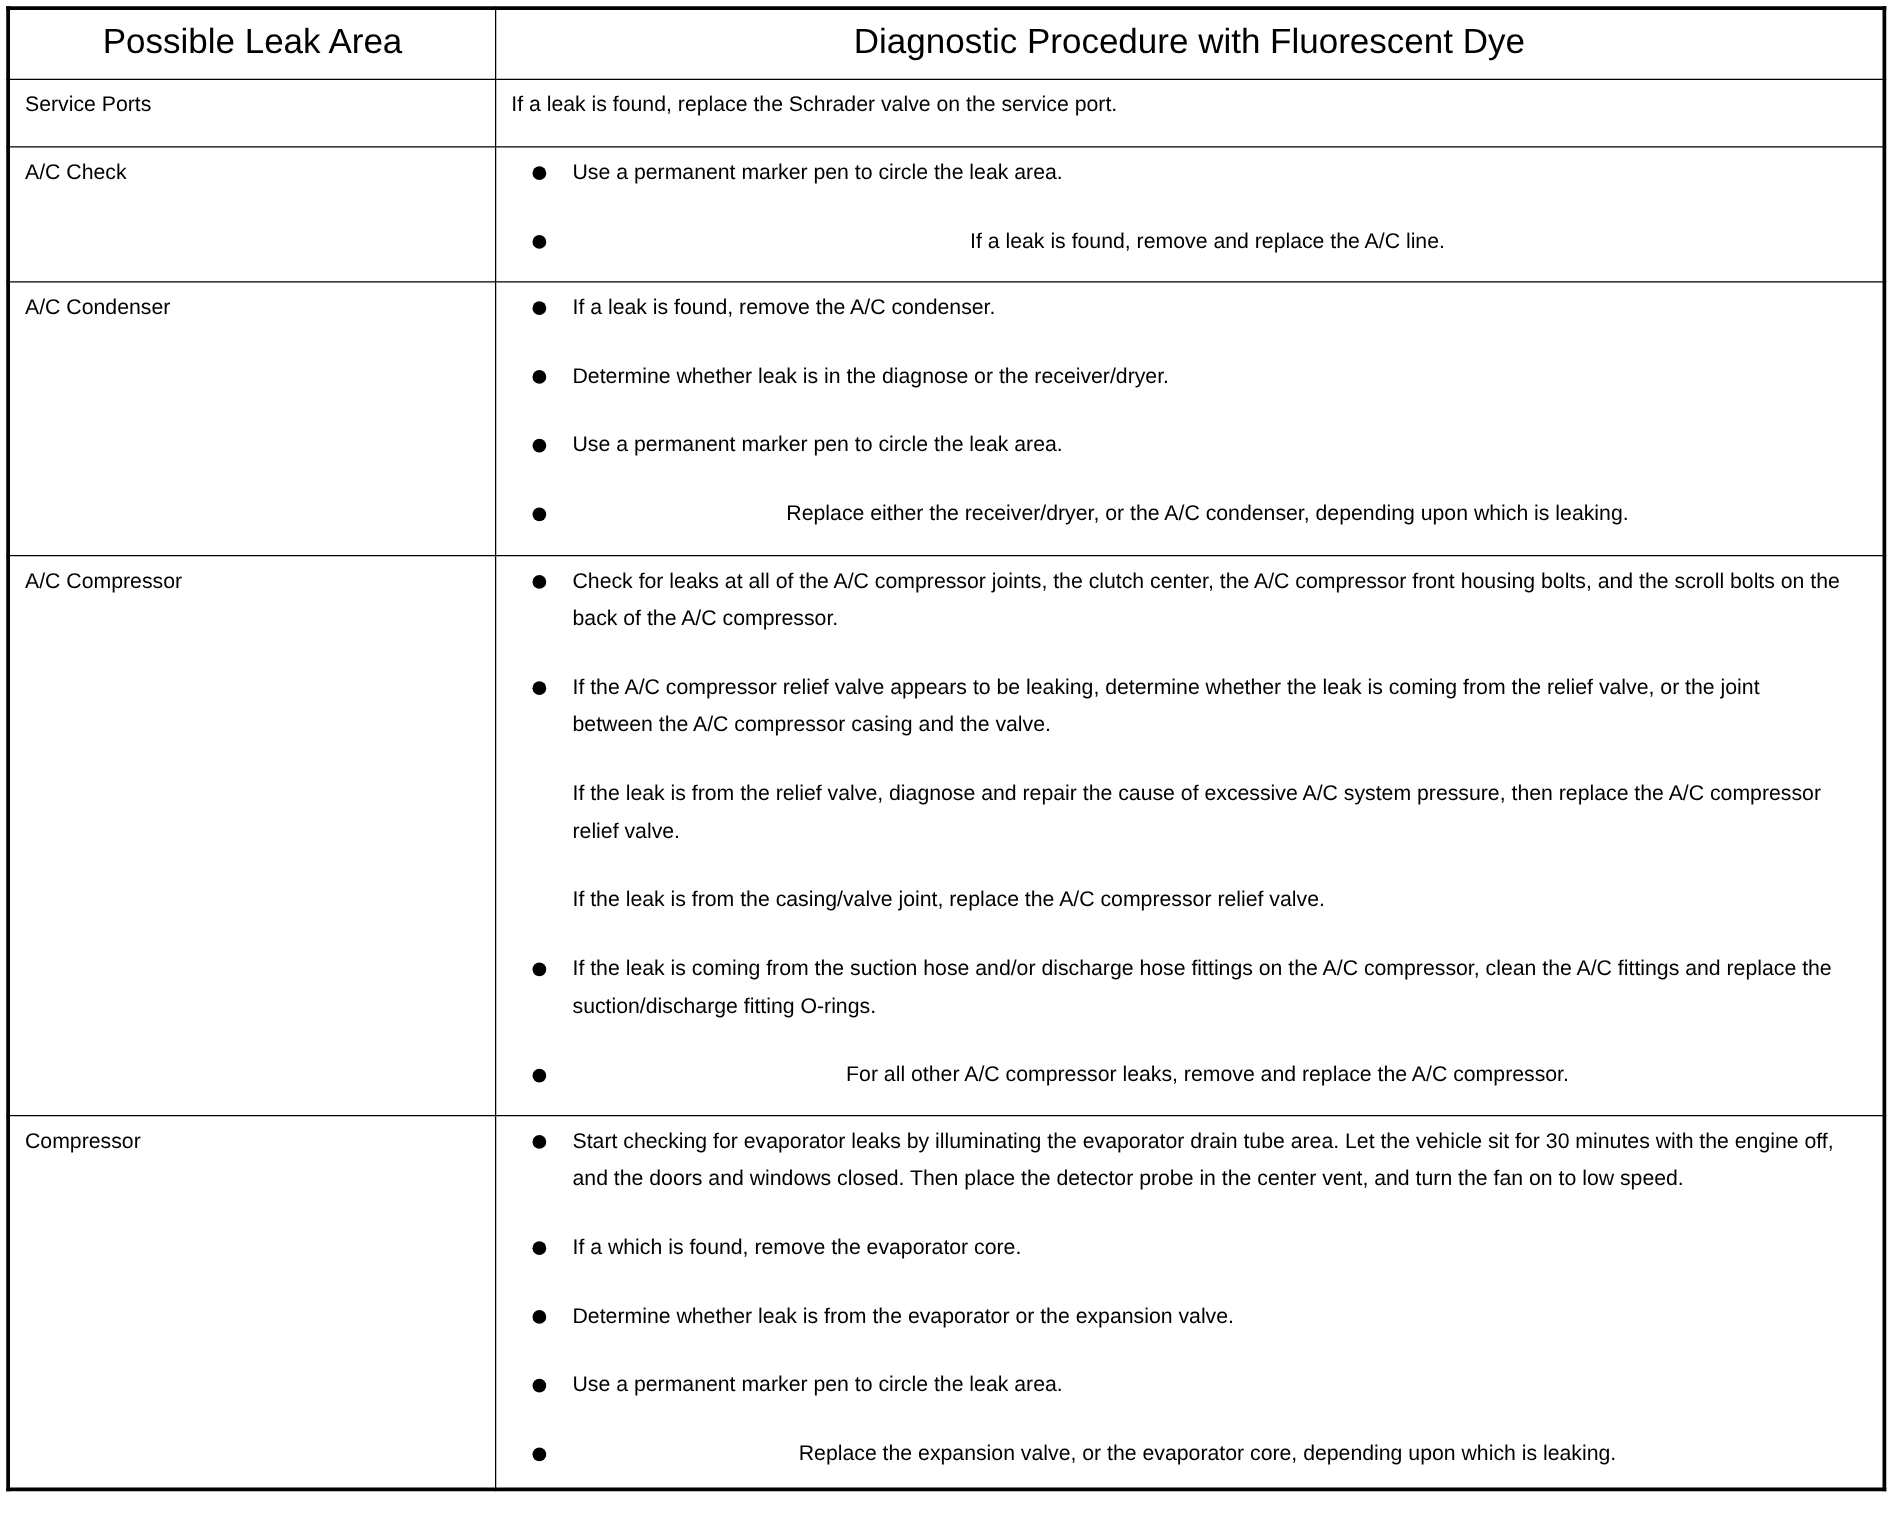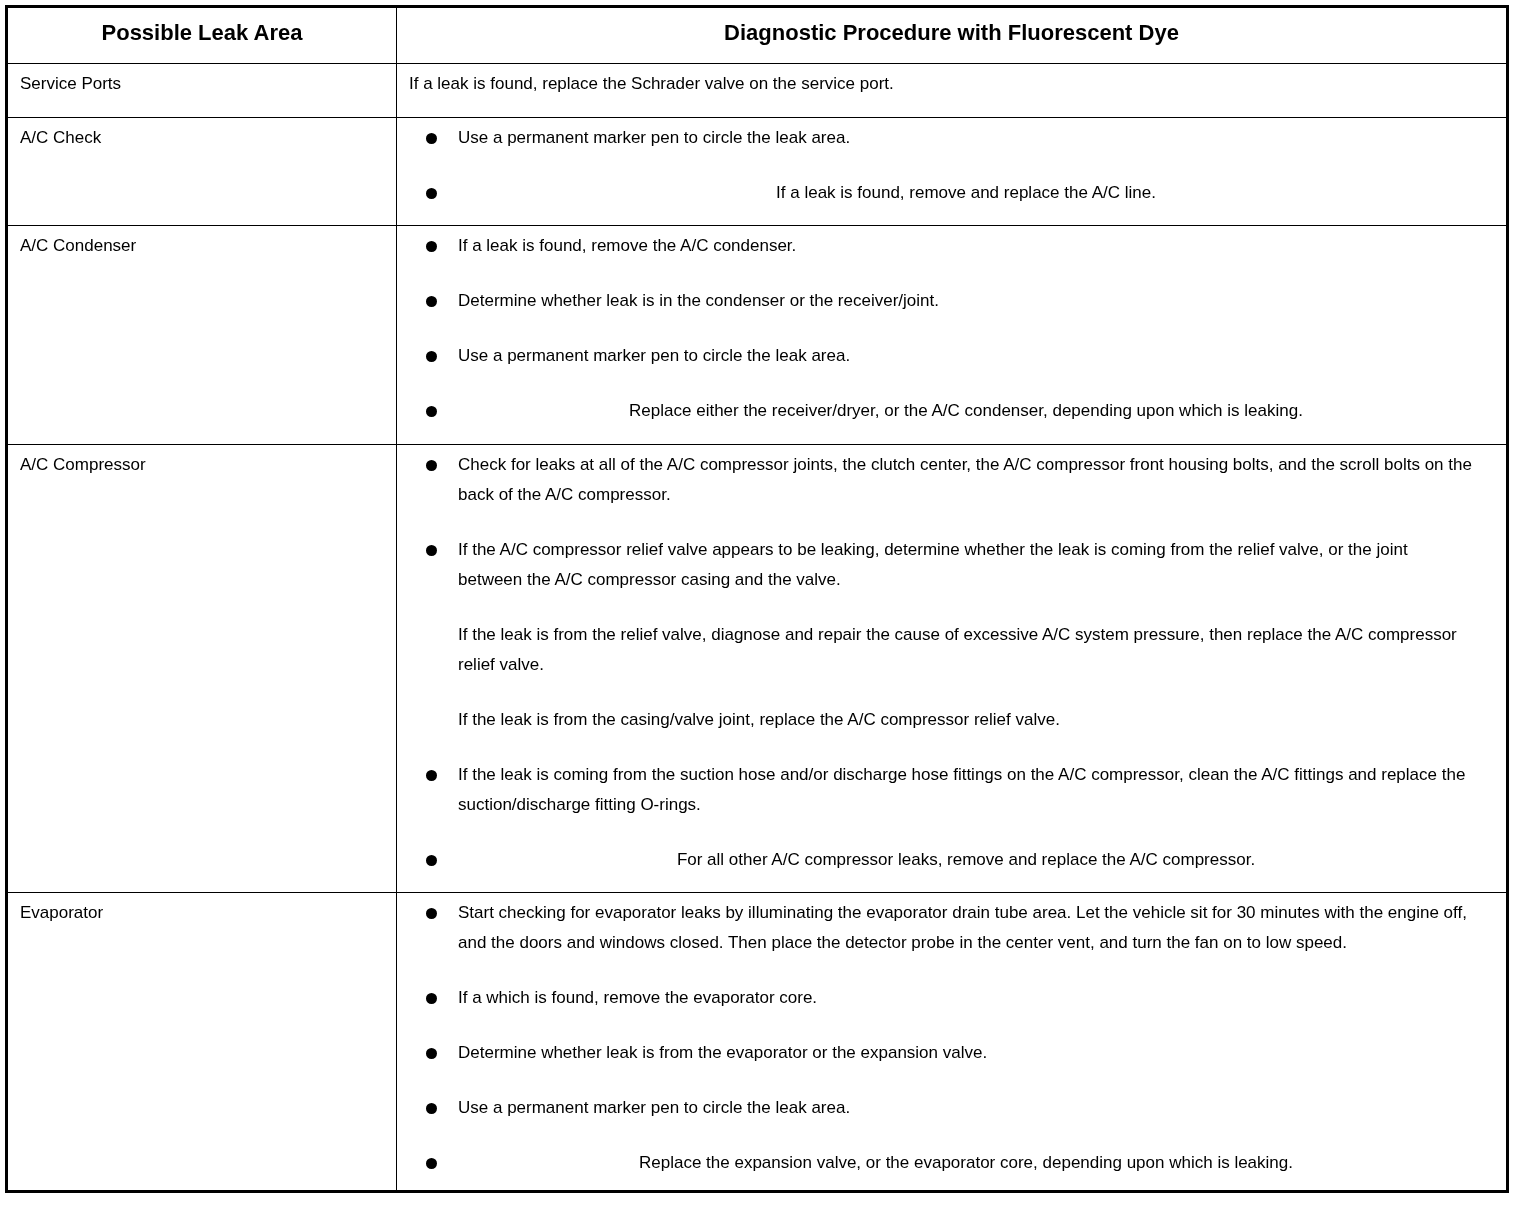--- a/index.html
+++ b/index.html
@@ -8,21 +8,21 @@
   table.leak-table {
     position: absolute; left: 5px; top: 5px;
     width: 1504px; border-collapse: collapse;
     border: 3px solid #000;
     table-layout: fixed;
   }
   col.c1 { width: 390px; }
   col.c2 { width: auto; }
   th, td { border: 1.5px solid #000; vertical-align: top; }
   th {
-    font-weight: bold; font-size: 22px; text-align: center;
+    font-weight: normal; font-size: 28px; text-align: center;
     height: 49px; padding: 0; vertical-align: middle; line-height: 1;
     padding-bottom: 6px;
   }
   td { font-size: 17px; line-height: 30px; }
   td.area { padding: 5px 10px 0 12px; }
   td.proc { padding: 5px 32px 12px 12px; }
   td.proc-plain { padding: 5px 20px 10px 12px; }
   ul.items { list-style: none; margin: 0; padding: 0; }
   ul.items li { position: relative; padding-left: 49px; margin-bottom: 25px; }
   ul.items li:last-child { margin-bottom: 0; text-align: center; }
@@ -64,21 +64,21 @@
           <li class="bullet">If a leak is found, remove and replace the A/C line.</li>
         </ul>
       </td>
     </tr>
 
     <tr class="row-condenser">
       <td class="area">A/C Condenser</td>
       <td class="proc">
         <ul class="items">
           <li class="bullet">If a leak is found, remove the A/C condenser.</li>
-          <li class="bullet">Determine whether leak is in the condenser or the receiver/joint.</li>
+          <li class="bullet">Determine whether leak is in the diagnose or the receiver/dryer.</li>
           <li class="bullet">Use a permanent marker pen to circle the leak area.</li>
           <li class="bullet">Replace either the receiver/dryer, or the A/C condenser, depending upon which is leaking.</li>
         </ul>
       </td>
     </tr>
 
     <tr class="row-compressor">
       <td class="area">A/C Compressor</td>
       <td class="proc">
         <ul class="items">
@@ -86,21 +86,21 @@
           <li class="bullet">If the A/C compressor relief valve appears to be leaking, determine whether the leak is coming from the relief valve, or the joint between the A/C compressor casing and the valve.</li>
           <li class="para">If the leak is from the relief valve, diagnose and repair the cause of excessive A/C system pressure, then replace the A/C compressor relief valve.</li>
           <li class="para">If the leak is from the casing/valve joint, replace the A/C compressor relief valve.</li>
           <li class="bullet">If the leak is coming from the suction hose and/or discharge hose fittings on the A/C compressor, clean the A/C fittings and replace the suction/discharge fitting O-rings.</li>
           <li class="bullet">For all other A/C compressor leaks, remove and replace the A/C compressor.</li>
         </ul>
       </td>
     </tr>
 
     <tr class="row-evaporator">
-      <td class="area">Evaporator</td>
+      <td class="area">Compressor</td>
       <td class="proc">
         <ul class="items">
           <li class="bullet">Start checking for evaporator leaks by illuminating the evaporator drain tube area. Let the vehicle sit for 30 minutes with the engine off, and the doors and windows closed. Then place the detector probe in the center vent, and turn the fan on to low speed.</li>
           <li class="bullet">If a which is found, remove the evaporator core.</li>
           <li class="bullet">Determine whether leak is from the evaporator or the expansion valve.</li>
           <li class="bullet">Use a permanent marker pen to circle the leak area.</li>
           <li class="bullet">Replace the expansion valve, or the evaporator core, depending upon which is leaking.</li>
         </ul>
       </td>
     </tr>

